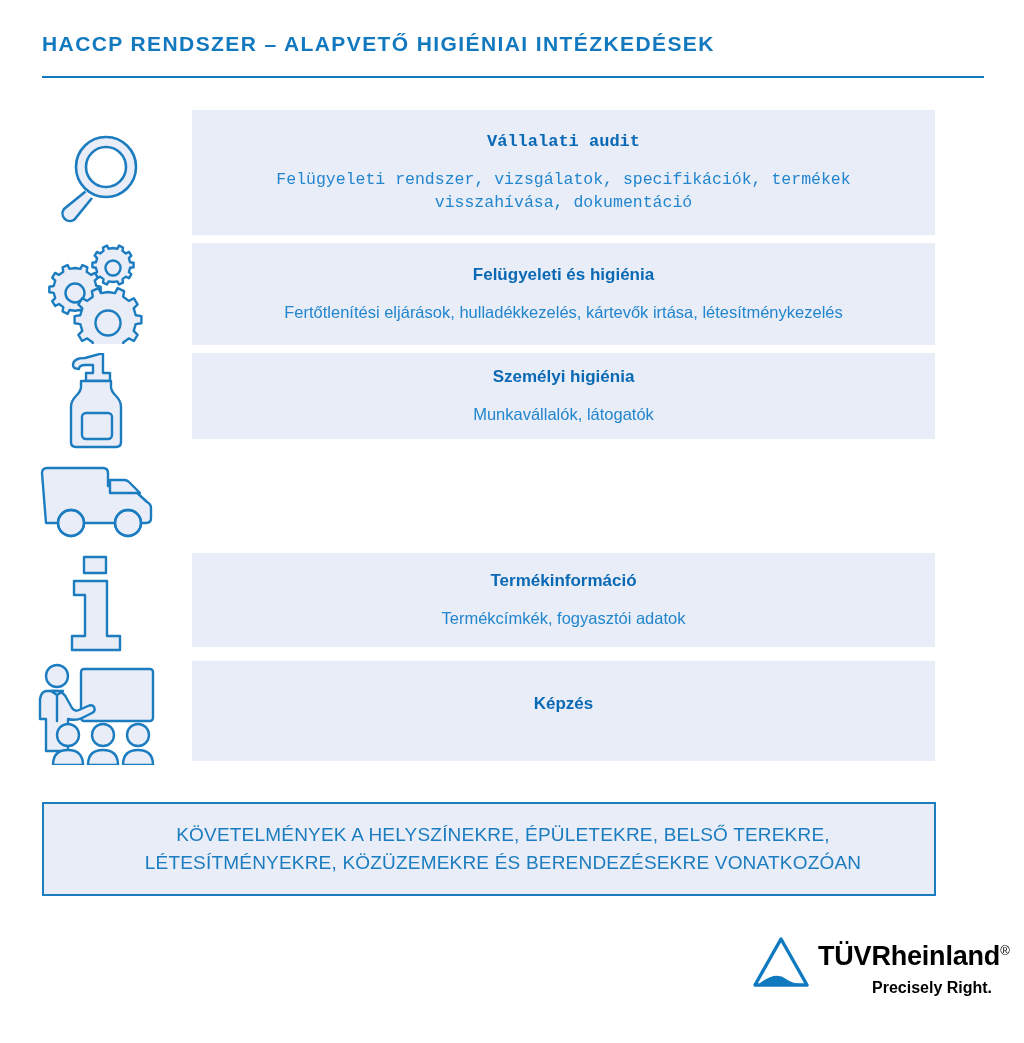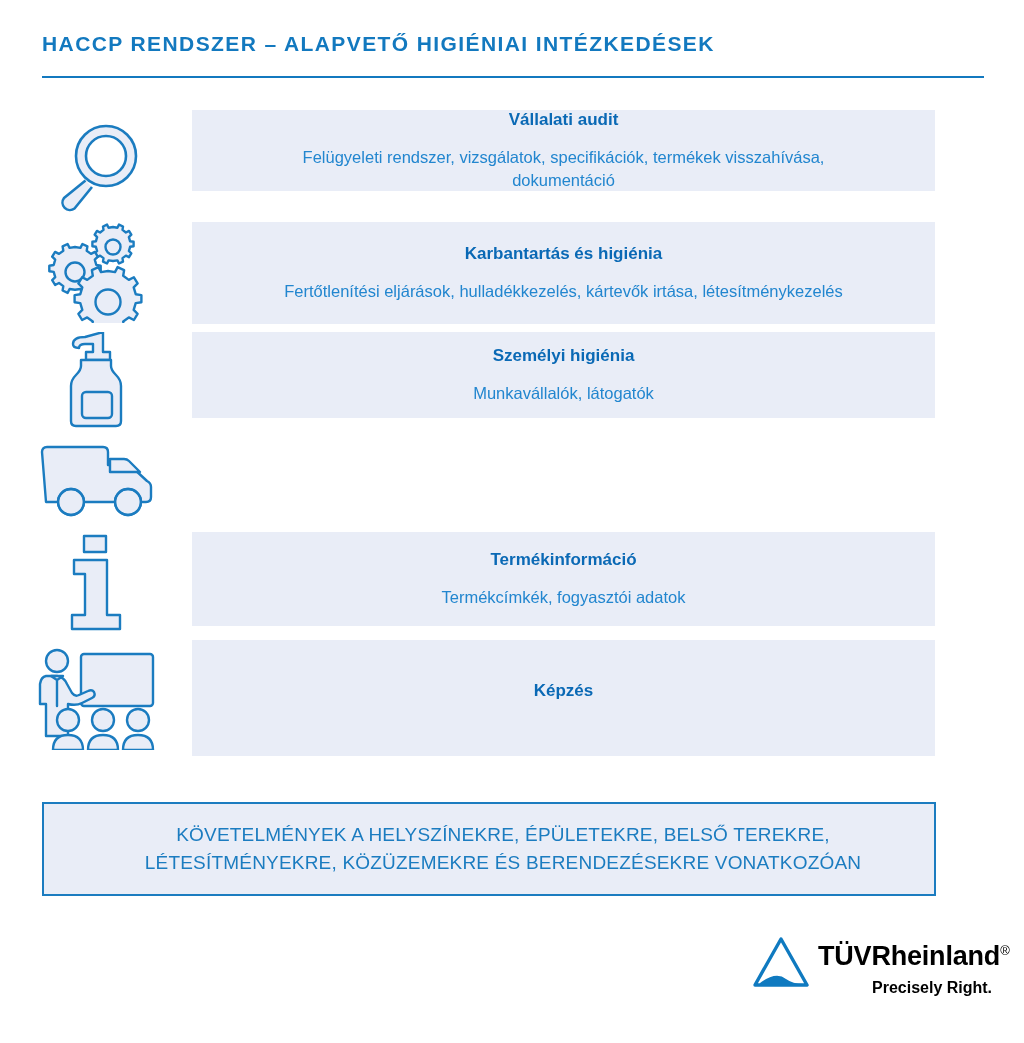--- a/index.html
+++ b/index.html
@@ -63,26 +63,26 @@
     line-height:1.35;
   }
   .panel-desc{
     color:#2286cf;
     font-size:16.5px;
     line-height:1.42;
     margin-top:14px;
     max-width:620px;
   }
 
-  .row-h1 .panel{height:81px;}
+  .row-h1 .panel{height:125px;font-family:Liberation Mono, monospace;}
   .row-h2 .panel{height:102px;}
   .row-h3 .panel{height:86px;}
   .row-h4 .panel{height:92px;}
   .row-h5 .panel{height:94px;}
-  .row-h6 .panel{height:116px;justify-content:center;}
+  .row-h6 .panel{height:100px;justify-content:center;}
 
   
   .footer-banner{
     position:absolute;
     left:42px; top:802px;
     width:894px; height:94px;
     box-sizing:border-box;
     border:2px solid #1b7cc0;
     background:#e9edf7;
     display:flex;
@@ -163,21 +163,21 @@
               <circle cx="69" cy="24" r="7.5"></circle>
               <path d="M31 24 l5.4 .9 2 -3.9 5 2.4 -.7 4.3 4.3 3.2 3.9 -2 2.9 4.7 -3 3.1 1.5 5.3 4.4 .7 0 5.5 -4.4 .7 -1.5 5.3 3 3 -2.9 4.8 -3.9 -2 -4.3 3.1 .7 4.4 -5 2.4 -2 -3.9 -5.4 .8 -5.4 -.8 -2 3.9 -5 -2.4 .7 -4.4 -4.3 -3.1 -3.9 2 -2.9 -4.8 3 -3 -1.5 -5.3 -4.4 -.7 0 -5.5 4.4 -.7 1.5 -5.3 -3 -3.1 2.9 -4.7 3.9 2 4.3 -3.2 -.7 -4.3 5 -2.4 2 3.9 Z"></path>
               <circle cx="31" cy="49" r="9.5"></circle>
               <path d="M64 48 l7 1.1 2.6 -5 6.5 3.1 -.9 5.6 5.6 4.1 5.1 -2.6 3.7 6.1 -3.9 4 2 6.8 5.7 .9 0 7.1 -5.7 .9 -2 6.8 3.9 3.9 -3.7 6.2 -5.1 -2.6 -5.6 4 .9 5.7 -6.5 3.1 -2.6 -5 -7 1 -7 -1 -2.6 5 -6.5 -3.1 .9 -5.7 -5.6 -4 -5.1 2.6 -3.7 -6.2 3.9 -3.9 -2 -6.8 -5.7 -.9 0 -7.1 5.7 -.9 2 -6.8 -3.9 -4 3.7 -6.1 5.1 2.6 5.6 -4.1 -.9 -5.6 6.5 -3.1 2.6 5 Z"></path>
               <circle cx="64" cy="79" r="12.5"></circle>
             </g>
           </svg>
         </span>
       </div>
       <div class="panel">
-        <div class="panel-title">Karbantartás és higiénia</div>
+        <div class="panel-title">Felügyeleti és higiénia</div>
         <div class="panel-desc">Fertőtlenítési eljárások, hulladékkezelés, kártevők irtása, létesítménykezelés</div>
       </div>
     </div>
 
     <div class="row row-h3">
       <div class="icon-cell">
         <span>
           <svg width="78" height="100" viewBox="0 0 78 100">
             <g fill="#e9edf7" stroke="#1b7cc0" stroke-width="2.4" stroke-linejoin="round">
               <path d="M28 5 q-12 0 -12 7 q0 4 6 4 q0 -4 6 -4 l8 0 0 8 -7 0 0 8 24 0 0 -8 -7 0 0 -20 Z"></path>

